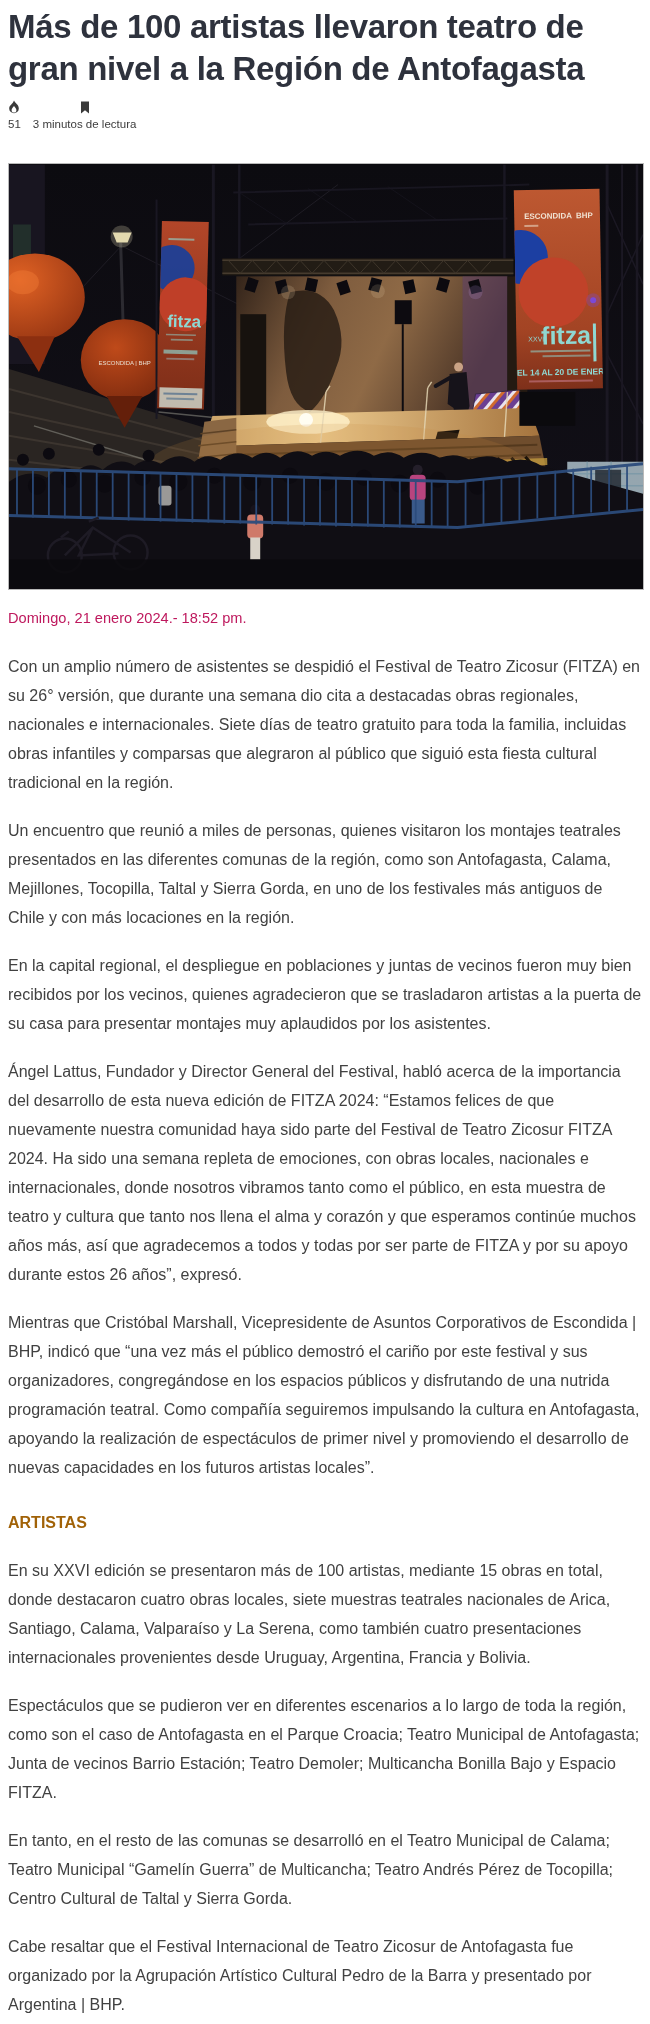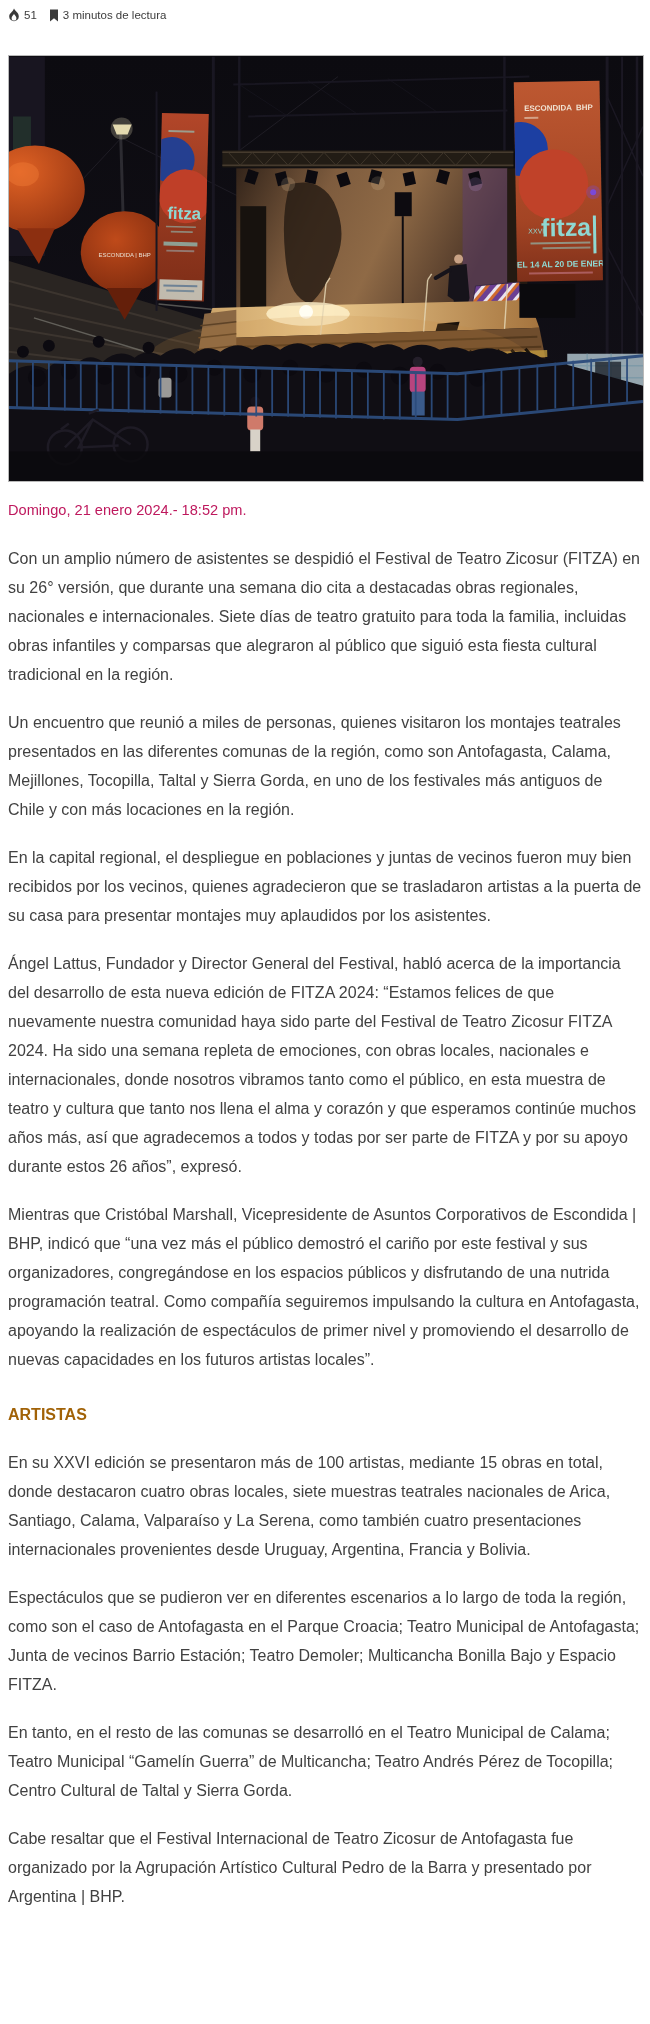--- a/index.html
+++ b/index.html
@@ -13,40 +13,41 @@
 
   .byline-row{display:flex;align-items:center;justify-content:space-between;margin-top:6px;}
   .byline-left{display:flex;align-items:center;gap:7px;}
   .avatar{width:25px;height:25px;border-radius:50%;background:#c9c9c9;overflow:hidden;flex:0 0 auto;position:relative;}
   .avatar svg{position:absolute;left:0;top:0;}
   .author{font-size:11.5px;font-weight:700;color:#2f2f2f;}
   .mail-icon{display:inline-flex;margin-left:2px;}
   .dot-sep{color:#9a9a9a;font-size:12px;margin:0 3px 0 8px;}
   .time-ago{font-size:11.5px;color:#6f6f6f;}
   .byline-right{display:flex;align-items:center;gap:12px;font-size:11.5px;color:#3c3c3c;}
-  .stat{display:flex;align-items:center;gap:4px;}
+  .stat{display:flex;align-items:center;gap:4px;flex-direction:column;}
 
   figure.hero{margin:33px 0 0 0;width:634px;height:425px;border:1px solid #b9b9b9;
     background:#0b0a0e;overflow:hidden;}
   figure.hero svg{display:block;}
 
   .article-body{margin-top:2px;}
   .lead{
     font-size:14.6px;line-height:26px;font-style:italic;font-weight:700;color:#3a3a3a;
     margin:22px 0 18px 0;
   }
   .para{font-size:16px;line-height:29px;color:#414141;margin:19px 0;}
   .para.heading{font-weight:700;color:#a16207;margin:26px 0 19px 0;}
   .dateline{font-size:14.6px;line-height:29px;color:#be185d;margin:14px 0 19px 0;}
 </style>
 </head>
 <body>
 
 <div class="container">
 
+  <h1 class="headline">Más de 100 artistas llevaron teatro de gran nivel a la Región de Antofagasta</h1>
 
   <div class="byline-row">
     <div class="byline-right">
       <span class="stat">
         <svg width="12" height="14" viewBox="0 0 12 14">
           <path d="M6,0.6 C6.8,3 10.8,4.6 10.8,8.4 a4.8,4.9 0 0 1 -9.6,0 C1.2,5.4 4.6,4.4 6,0.6 Z M6,12.6 a2.4,2.6 0 0 0 2.4,-2.6 c0,-1.7 -1.4,-2.4 -2.4,-4 c-1,1.6 -2.4,2.3 -2.4,4 A2.4,2.6 0 0 0 6,12.6 Z" fill="#3a3a3a"></path>
         </svg>
         <span>51</span>
       </span>
       <span class="stat">

